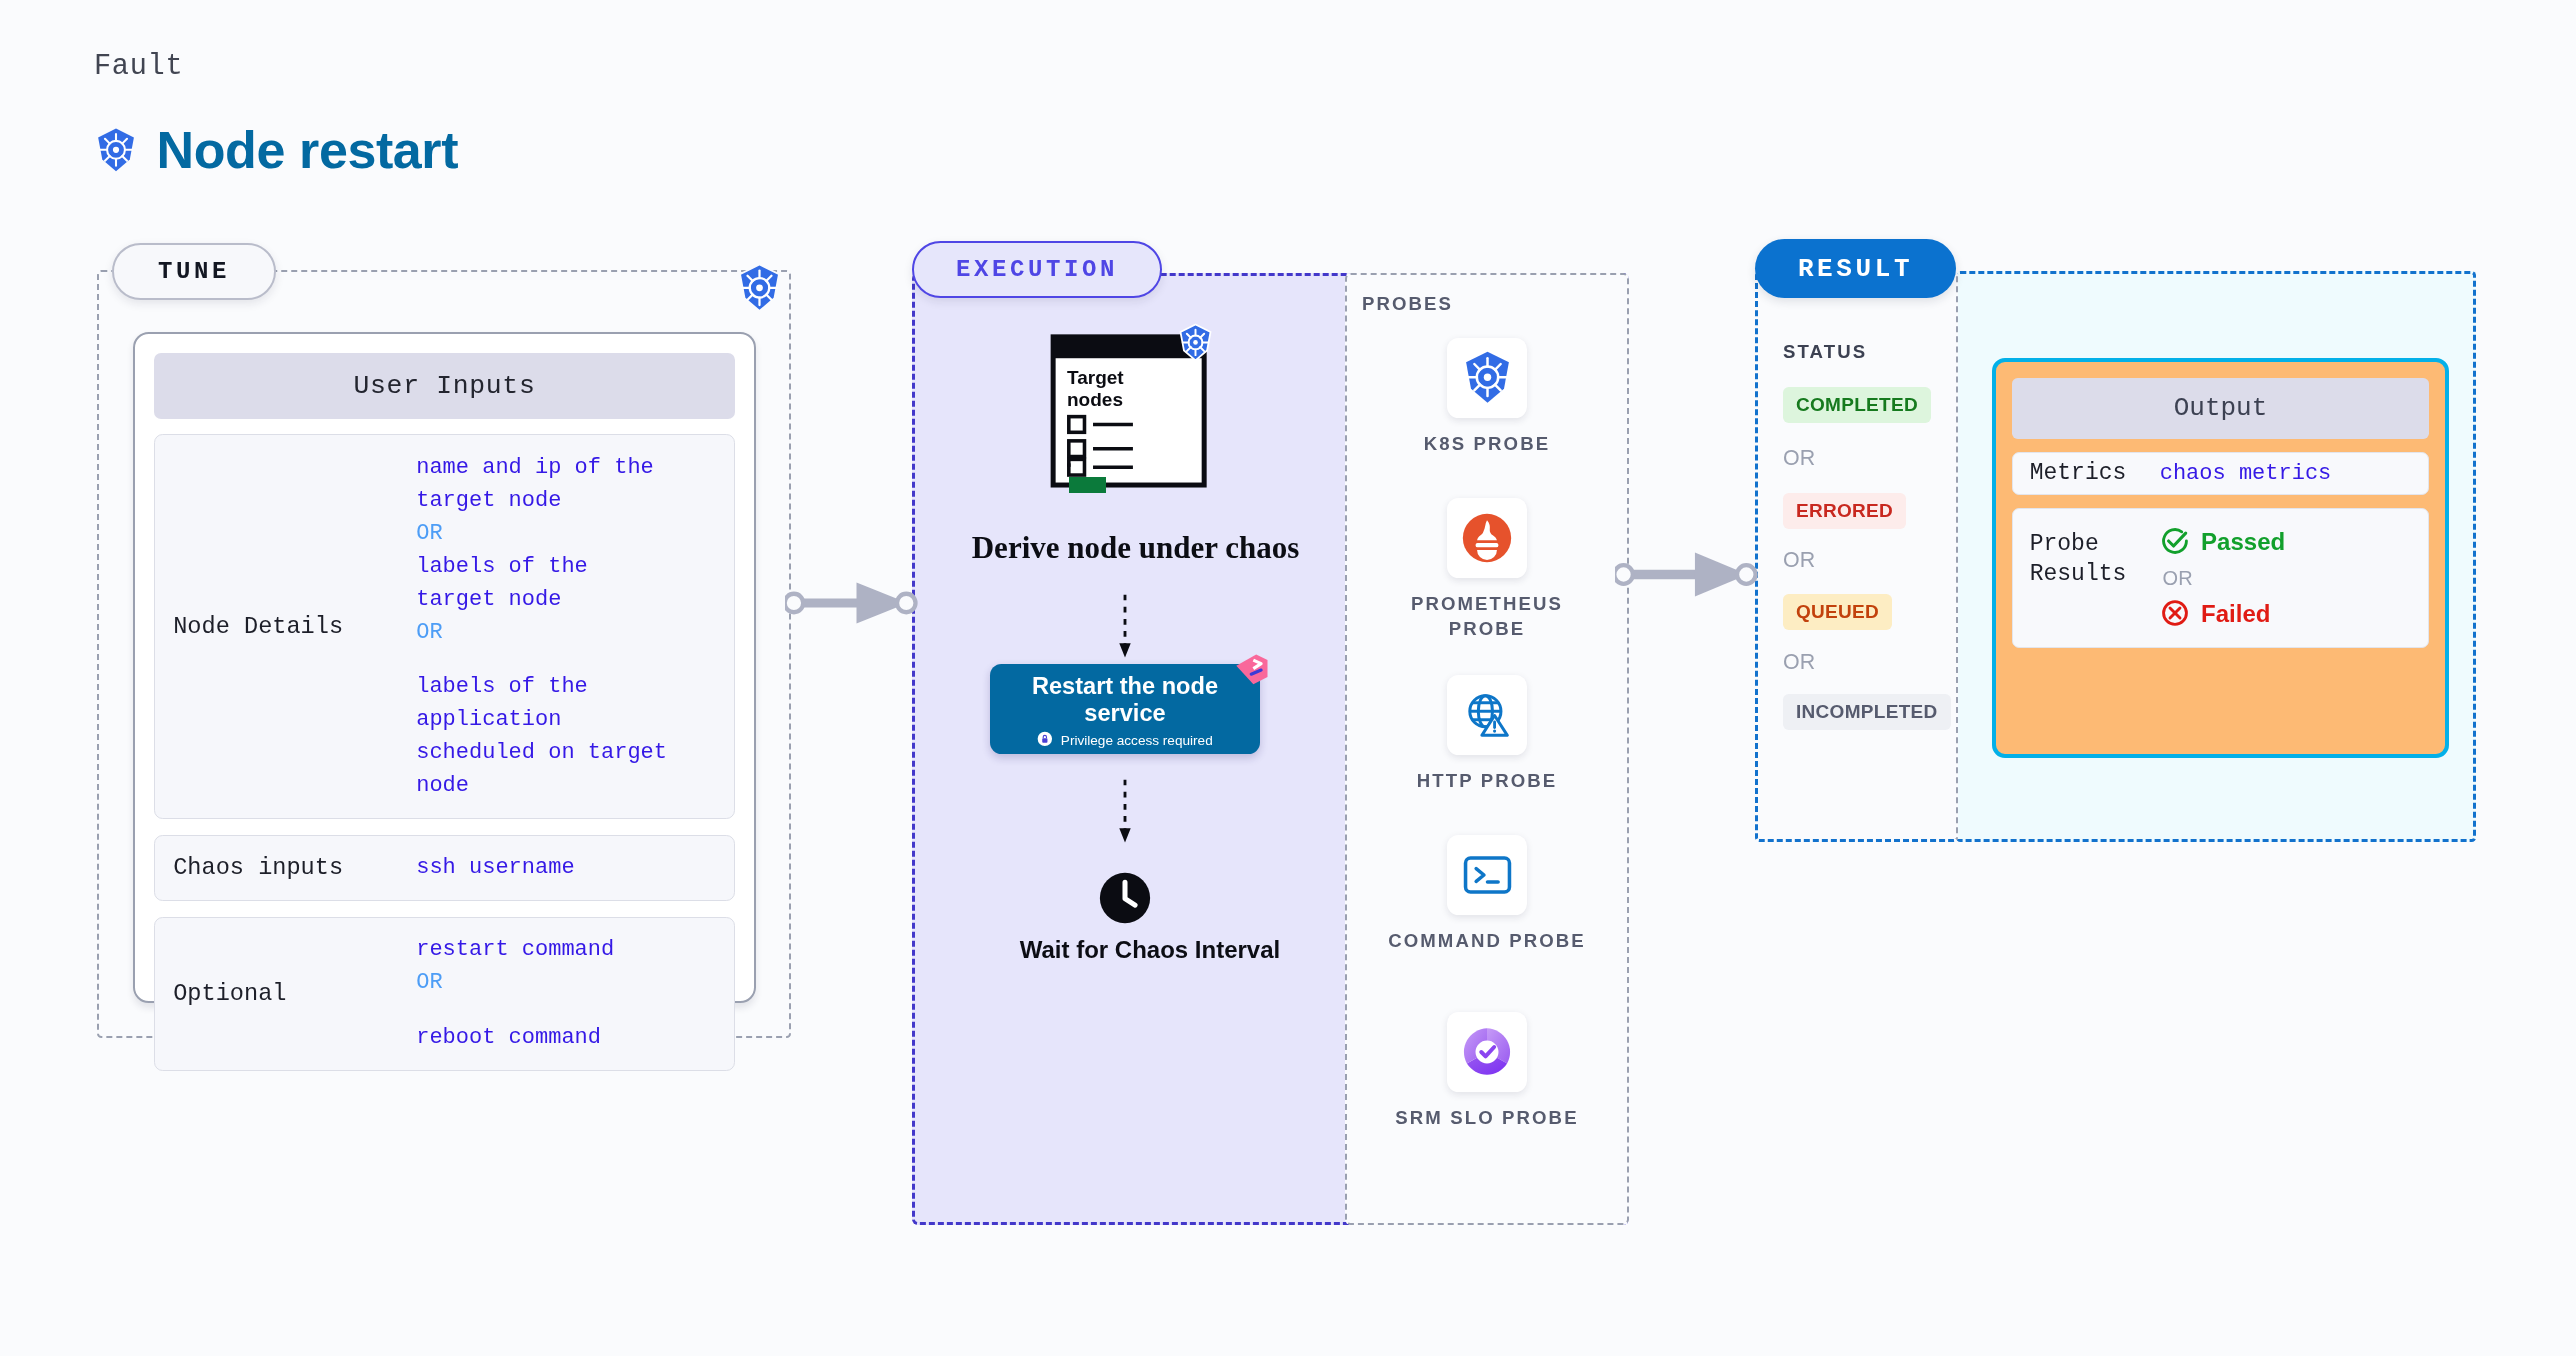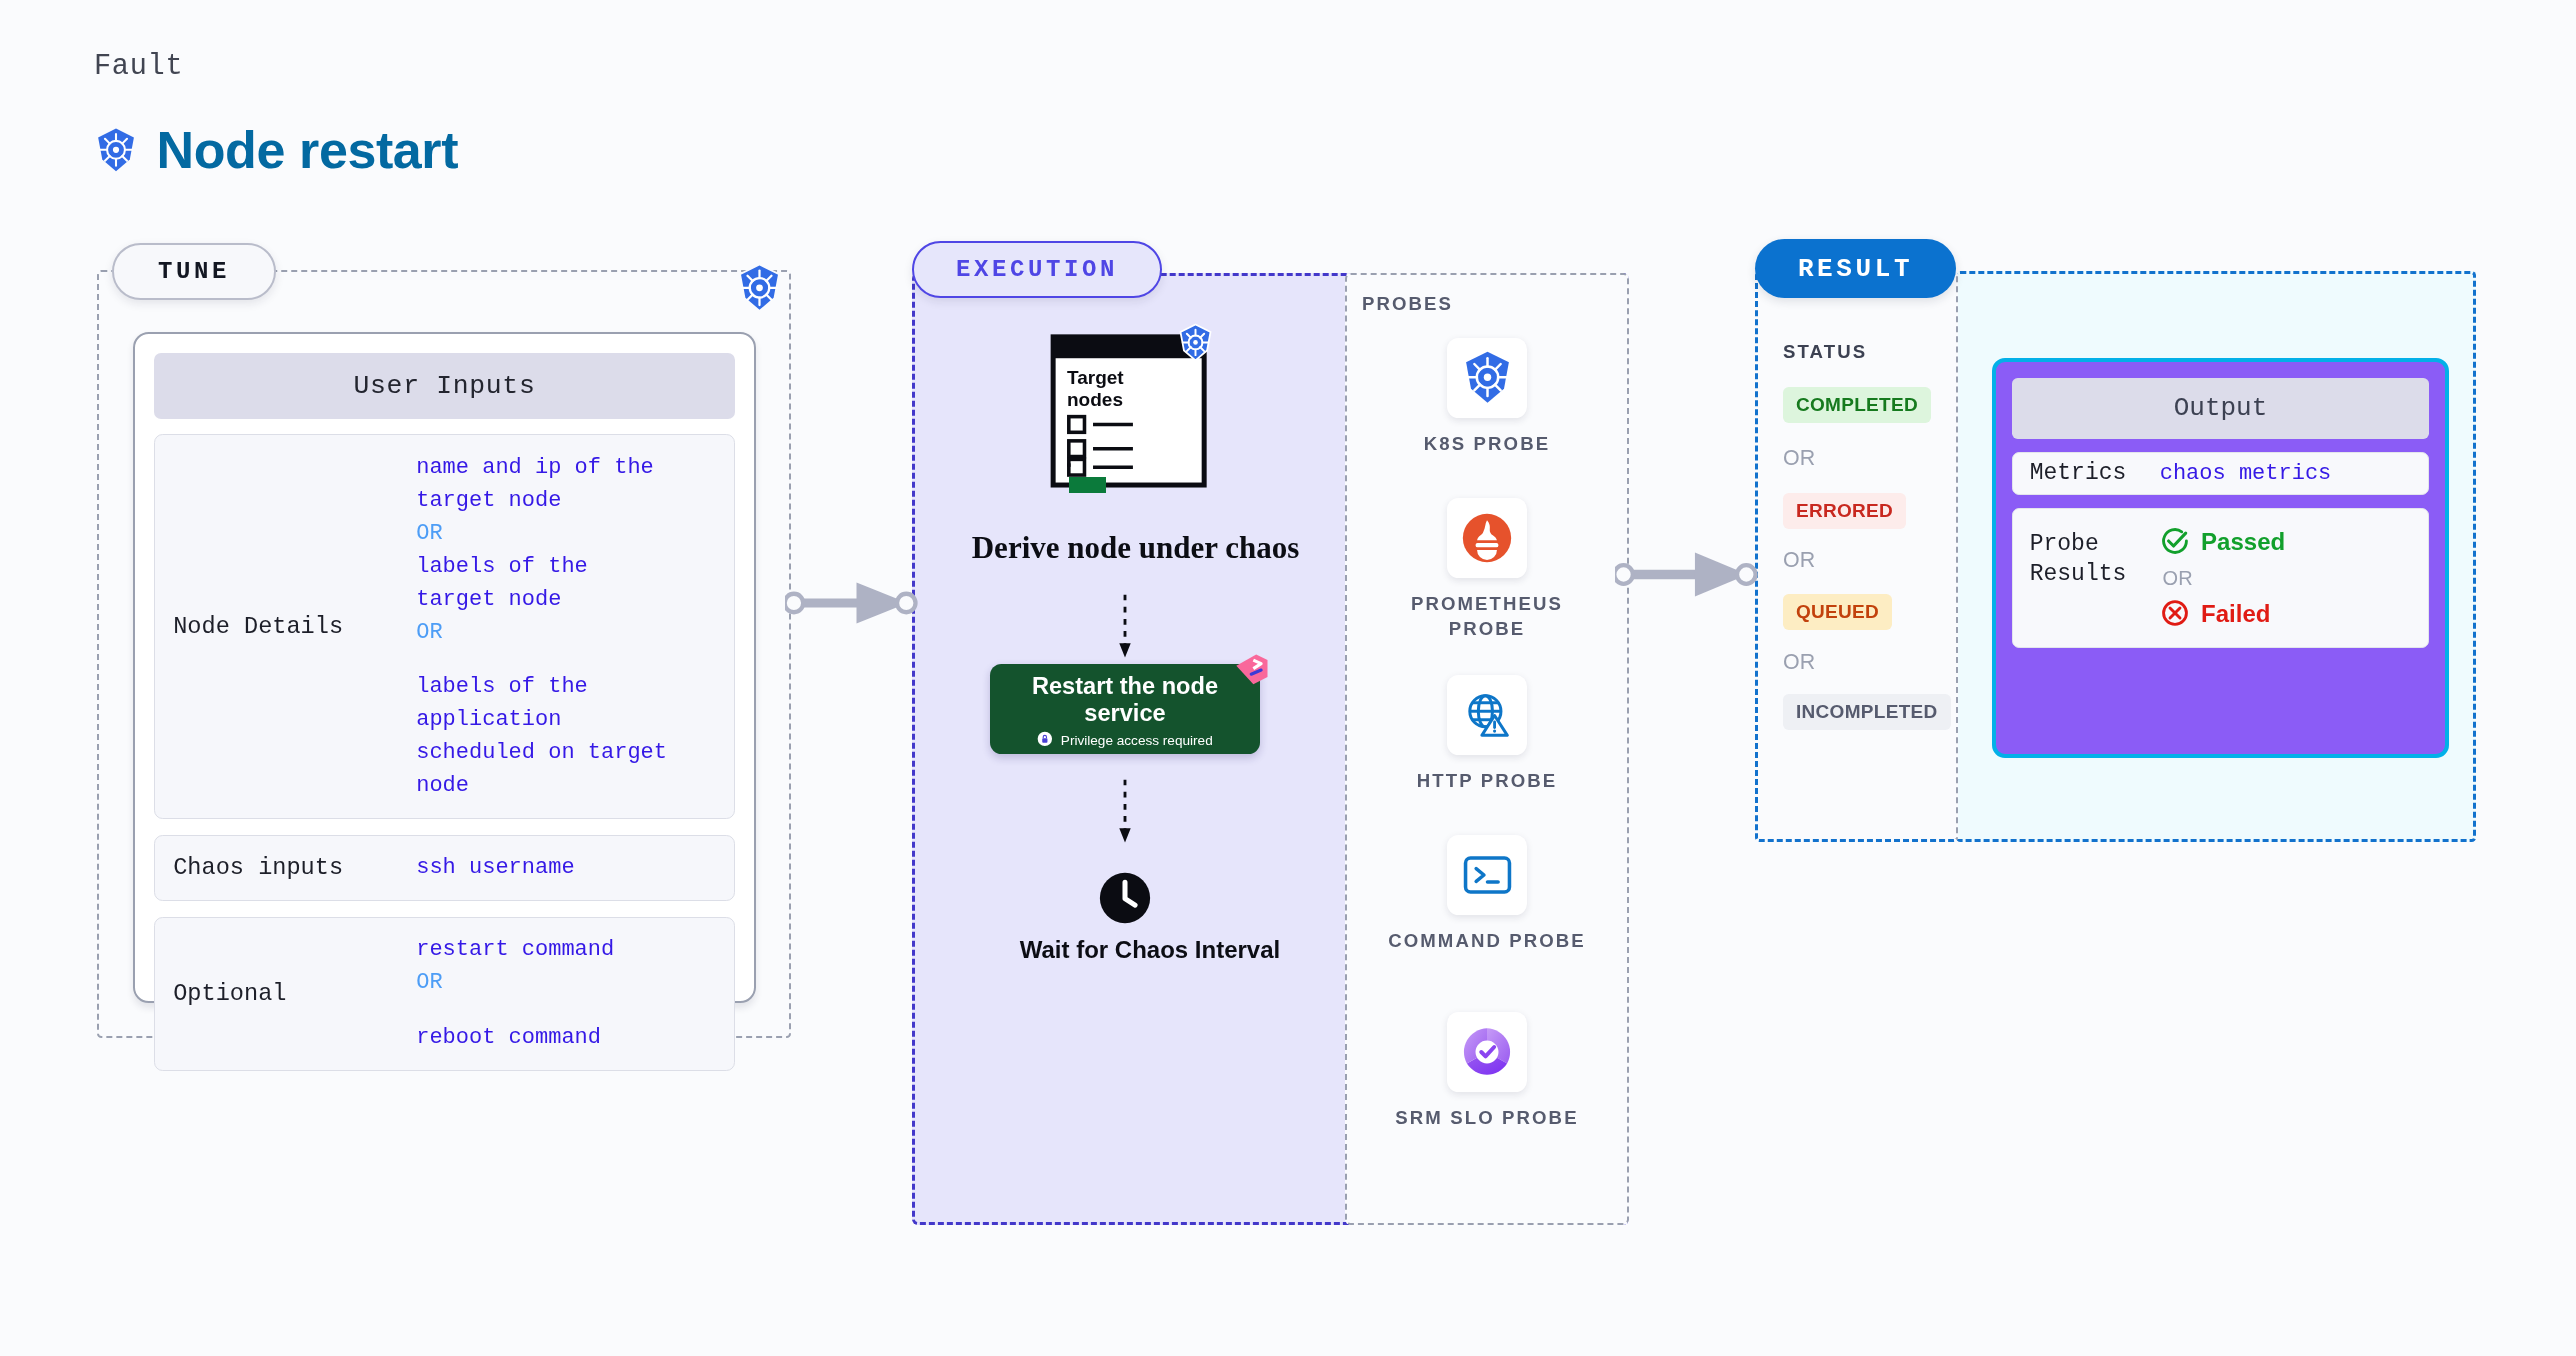--- a/index.html
+++ b/index.html
@@ -115,21 +115,21 @@
   #target-node-card {
     left: 1050px; top: 334px; width: 163px; height: 161px;
   }
   #target-node-k8s { left: 1177px; top: 323px; }
   #derive-caption {
     left: 950px; top: 528px; width: 371px; text-align: center;
     font-size: 31px; font-weight: bold; color: #0c0d14; line-height: 1.28; font-family: Liberation Serif, serif;
   }
   #restart-card {
     left: 990px; top: 664px; width: 270px; height: 90px;
-    background: #14532d; border-radius: 11.4px;
+    background: #0369a1; border-radius: 11.4px;
     display: flex; flex-direction: column; align-items: center;
     justify-content: center; padding-top: 4.3px;
     box-shadow: 0 3.6px 8.6px rgba(30,20,100,0.20);
   }
   #restart-title {
     color: #ffffff; font-size: 23.6px; font-weight: bold;
     text-align: center; line-height: 1.13; width: 236px;
   }
   #restart-sub-row { display: flex; align-items: center; gap: 7.9px; margin-top: 5px; }
   #restart-sub { color: #ffffff; font-size: 13.6px; }
@@ -168,21 +168,21 @@
     padding: 7.1px 13px; border-radius: 5.7px;
     font-size: 19px; font-weight: bold; letter-spacing: 0.3px;
   }
   .status-or {
     position: absolute; font-size: 21.4px; color: #9aa0b0;
   }
 
   
   #output-card {
     left: 1992px; top: 358px; width: 457px; height: 400px;
-    background: #8b5cf6; border: 4.3px solid #03b0e8; border-radius: 13px;
+    background: #fdba74; border: 4.3px solid #03b0e8; border-radius: 13px;
     padding: 15.7px;
   }
   #output-header {
     width: 100%; height: 61px; background: #dcdcea; border-radius: 5.7px;
     display: flex; align-items: center; justify-content: center;
     font-family: "Liberation Mono", monospace; font-size: 26px; color: #3c4152;
   }
   .out-row {
     width: 100%; background: #f8f9fc; border: 1.4px solid #e3e5ec;
     border-radius: 7.1px; display: flex; align-items: center;

